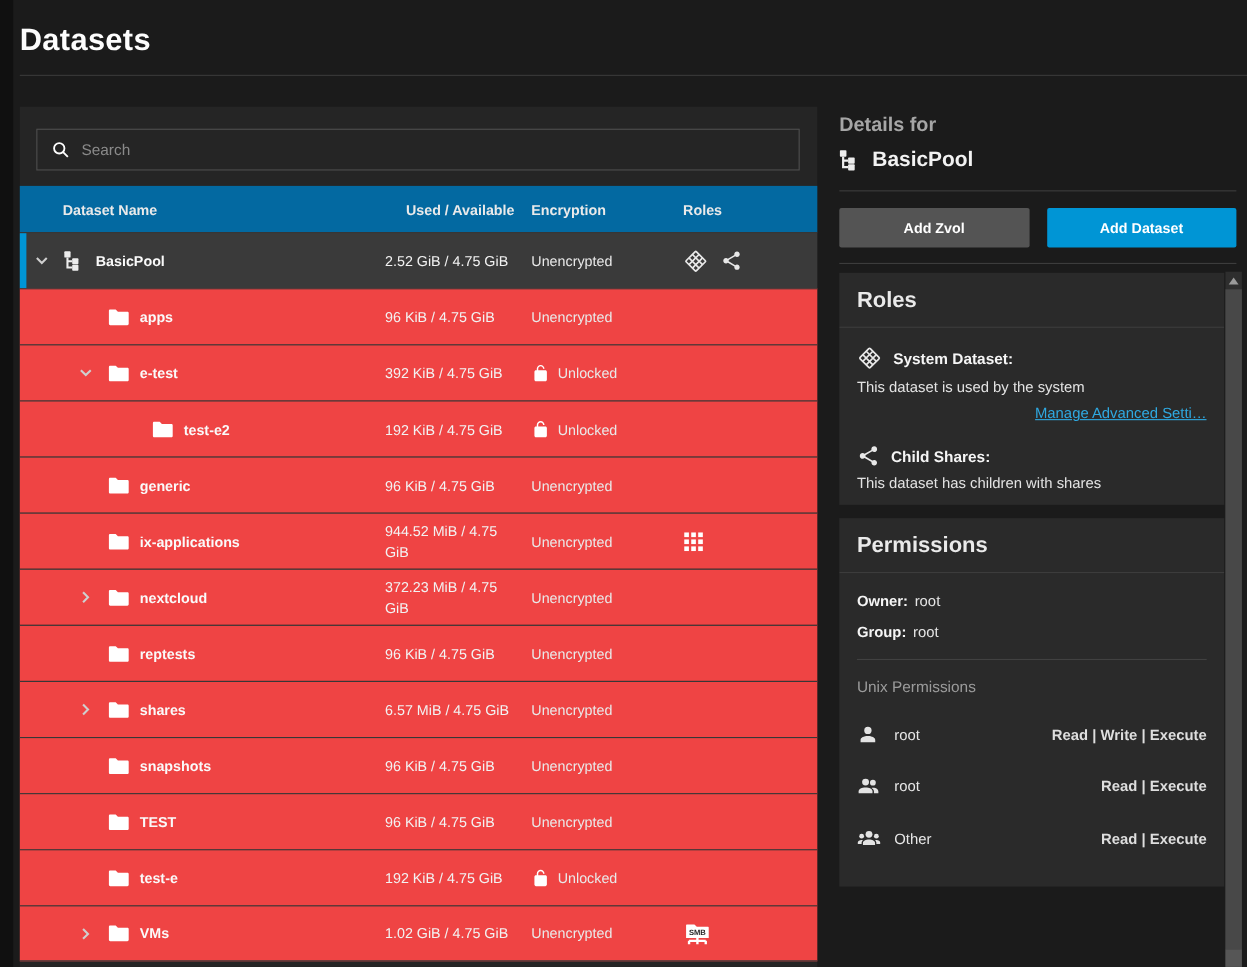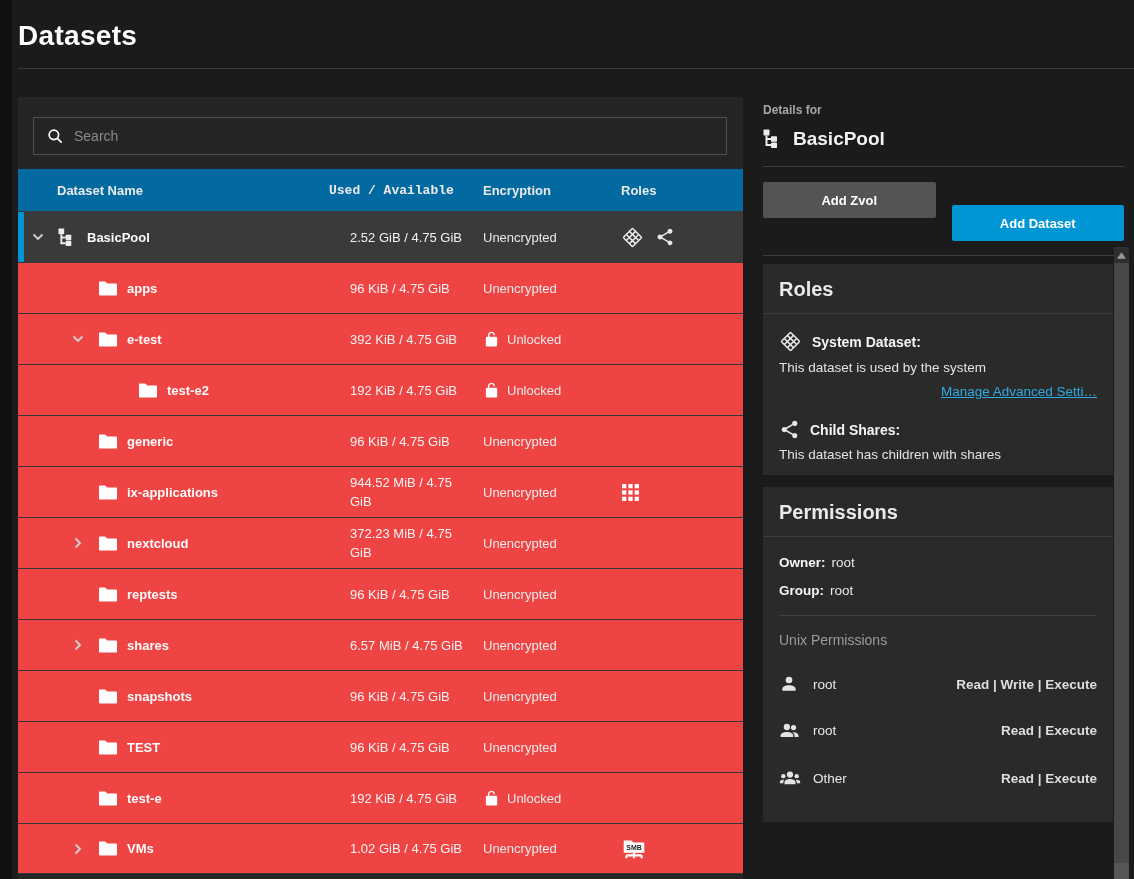--- a/index.html
+++ b/index.html
@@ -34,21 +34,21 @@
     flex:1; background:transparent; border:none; outline:none;
     color:#ddd; font-size:14px; font-family:inherit;
   }
   .search-box input::placeholder { color:#8a8a8a; }
 
   .thead {
     height:42px; background:#0369a1; display:flex; align-items:center;
     font-size:13px; font-weight:700; color:#eaeaea;
   }
   .c-name  { flex:1; padding-left:39px; }
-  .c-used  { width:154px;font-family:Liberation Mono, monospace; }
+  .c-used  { width:114px; }
   .c-enc   { width:130px; }
   .c-roles { width:130px; padding-left:8px; }
 
   .trow {
     position:relative; height:51px; display:flex; align-items:center;
     border-top:1px solid #373737; background:#ef4444; cursor:pointer;
   }
   .trow:last-child { border-bottom:1px solid #373737; }
   .trow.selected { background:#3a3a3a; }
   .trow.selected::before {
@@ -59,31 +59,31 @@
   .type-icon { width:20px; margin-right:9px; display:flex; flex-shrink:0; }
   .row-name { font-size:13px; font-weight:700; color:#fafafa; white-space:nowrap; }
   .usage-cell { width:133px; font-size:13px; line-height:19px; color:#f2f2f2; padding-right:6px; }
   .enc-cell { width:130px; display:flex; align-items:center; gap:7px; font-size:13px; color:#e9e9e9; }
   .roles-cell { width:130px; display:flex; align-items:center; gap:11px; padding-left:8px; }
   .icon { display:inline-flex; }
   .icon svg { display:block; }
 
   
   .details { position:absolute; left:763px; top:97px; width:361px; bottom:0; }
-  .details-for { margin-top:6px; font-size:12px; font-weight:700; color:#a6a6a6; }
+  .details-for { margin-top:6px; font-size:18px; font-weight:700; color:#a6a6a6; }
   .details-name-row { margin-top:11px; display:flex; align-items:center; gap:10px; }
   .details-name { font-size:19px; font-weight:700; color:#f2f2f2; }
   .hdiv { height:1px; background:#3c3c3c; margin-top:16px; }
   .btn-row { margin-top:15px; display:flex; gap:16px; }
   .btn {
     flex:1; height:36px; border:none; border-radius:2px; cursor:pointer;
     font-family:inherit; font-size:13px; font-weight:700; color:#fff;
   }
   .btn.grey { background:#545454; }
-  .btn.blue { background:var(--accent);margin-top:23px; }
+  .btn.blue { background:var(--accent); }
   .hdiv2 { margin-top:14px; }
 
   .cards { margin-top:8px; width:350px; }
   .card { background:#2a2a2a; }
   .card h2 { font-size:20px; font-weight:700; color:#eaeaea; }
   .card-div { height:1px; background:#3c3c3c; margin:12px -16px 0; }
 
   .rsync-card {
     height:49px; display:flex; align-items:center; justify-content:space-between;
     padding:0 16px; margin-bottom:14px;

